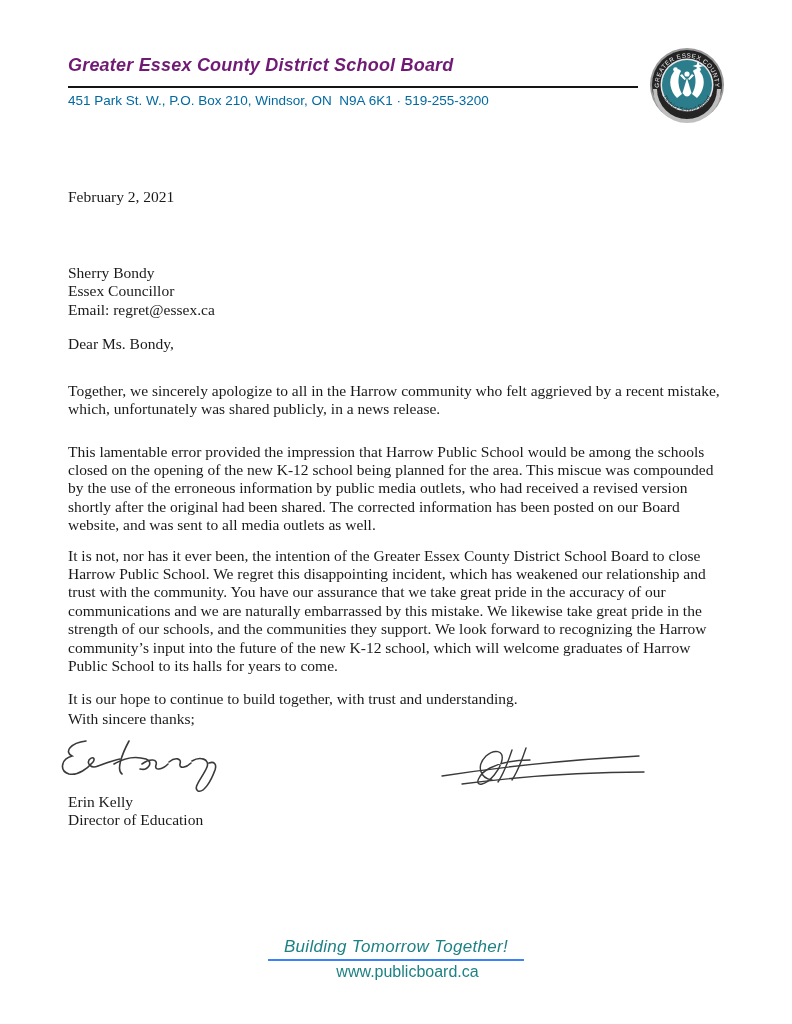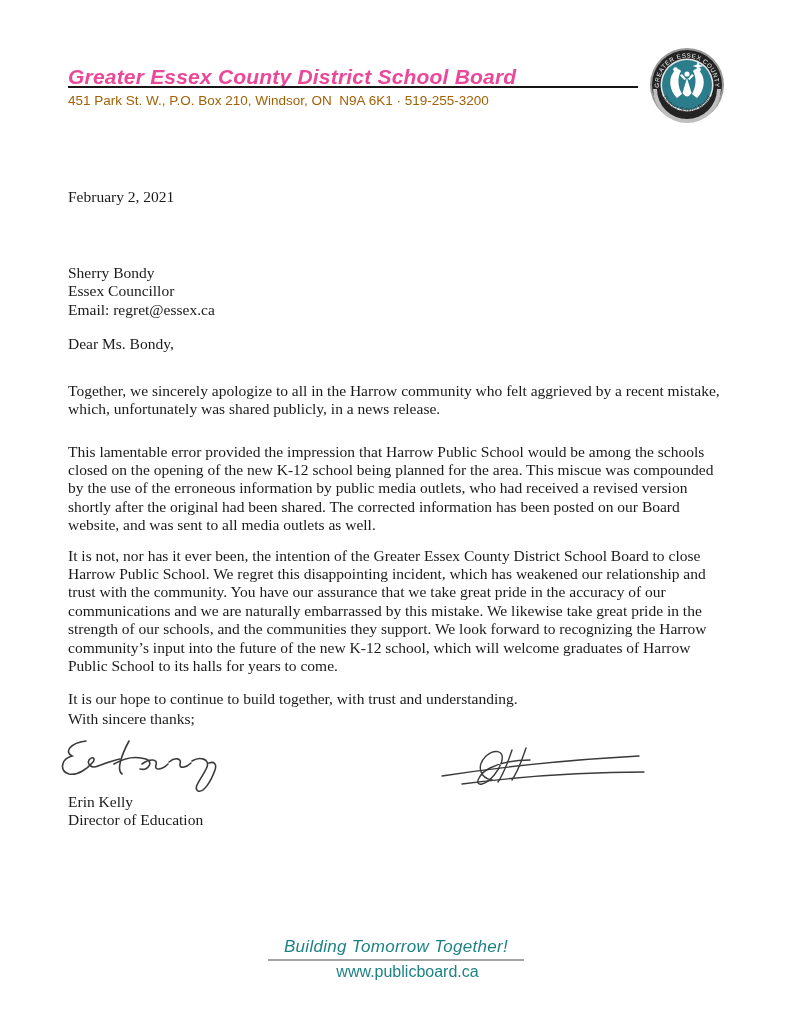--- a/index.html
+++ b/index.html
@@ -9,41 +9,41 @@
     height: 1024px;
     background: #ffffff;
     margin: 0 auto;
     overflow: hidden;
     font-family: "Liberation Serif", serif;
     color: #1a1a1a;
   }
   
   .org-name {
     position: absolute;
-    left: 68px; top: 65px;
+    left: 68px; top: 55px;
     font-family: "Liberation Sans", sans-serif;
-    font-size: 21px;
+    font-size: 18px;
     font-weight: bold;
     font-style: italic;
-    color: #ec4899;
+    color: #701a75;
     letter-spacing: 0.2px;
     white-space: nowrap;
   }
   .header-rule {
     position: absolute;
     left: 68px; top: 86px;
     width: 570px; height: 2px;
     background: #151515;
   }
   .org-address {
     position: absolute;
     left: 68px; top: 93px;
     font-family: "Liberation Sans", sans-serif;
     font-size: 13.5px;
-    color: #a16207;
+    color: #0369a1;
     white-space: pre;
   }
   .logo { position: absolute; left: 649px; top: 47px; width: 76px; height: 76px; }
   
   .bodytext {
     position: absolute;
     left: 68px;
     width: 664px;
     font-size: 15.5px;
     line-height: 18.4px;
@@ -67,21 +67,21 @@
   
   .footer {
     position: absolute;
     left: 0; top: 937px;
     width: 792px;
     text-align: center;
     font-family: "Liberation Sans", sans-serif;
   }
   .tagline-wrap {
     display: inline-block;
-    border-bottom: 2px solid #a3a3a3;
+    border-bottom: 2px solid #3b82f6;
     padding: 0 16px 2px 16px;
   }
   .tagline {
     font-size: 17px;
     font-style: italic;
     color: #1E8284;
     letter-spacing: 0.3px;
   }
   .website {
     margin-top: 2px;

